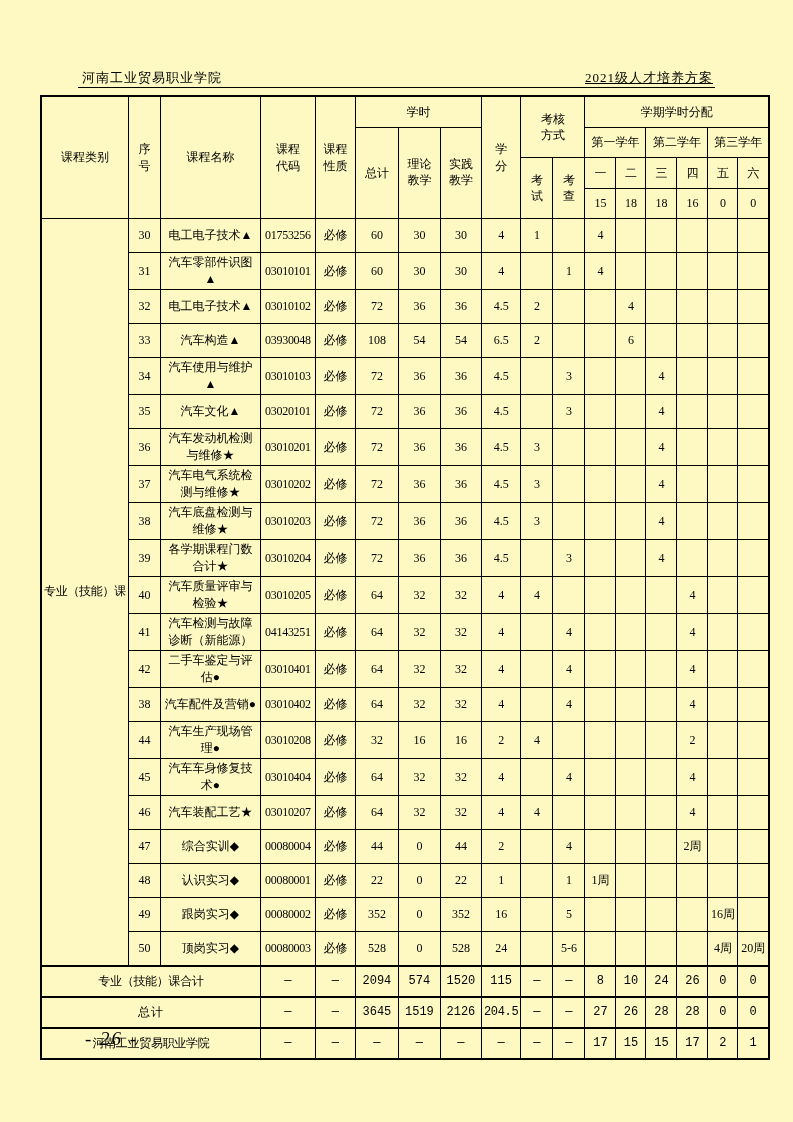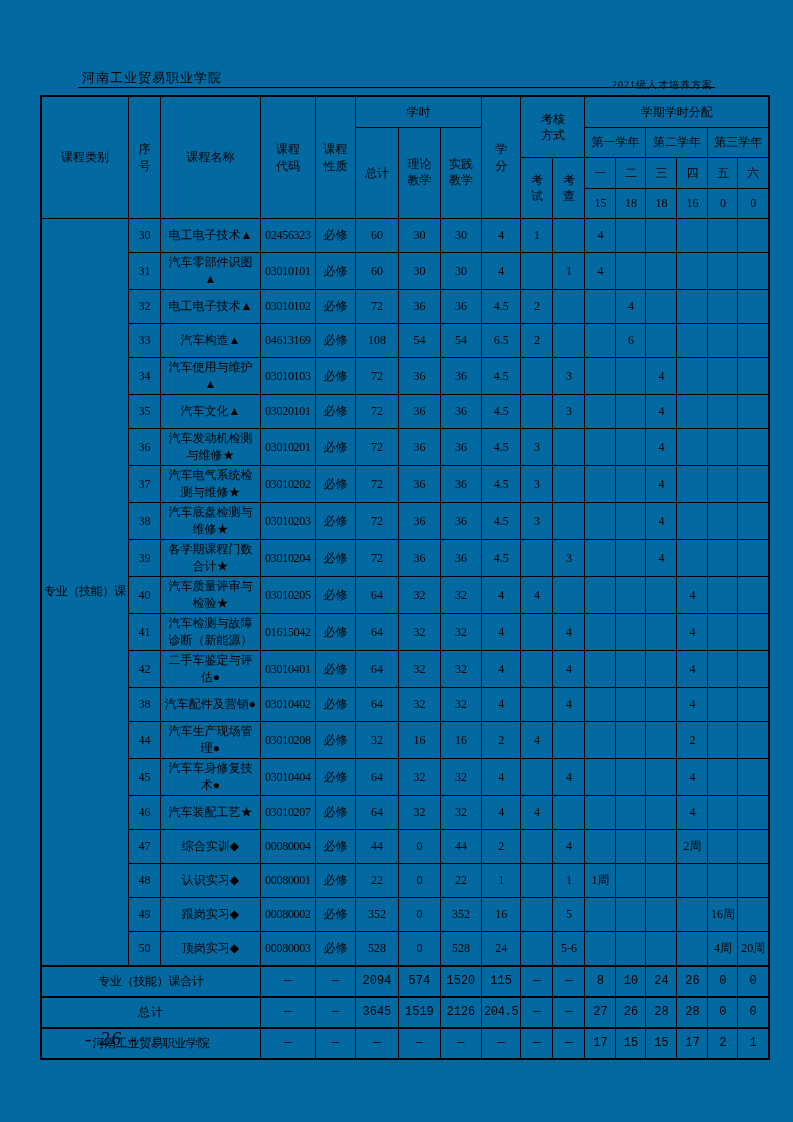--- a/index.html
+++ b/index.html
@@ -1,22 +1,22 @@
 <!DOCTYPE html>
 <html><head>
 <meta charset="utf-8">
 <style>
   html,body { margin:0; padding:0; background:#e8e8e8; }
   .page {
     position:relative; width:793px; height:1122px; margin:0 auto;
-    background:#0369a1; color:#000;
+    background:#fef9c3; color:#000;
     font-family:"Liberation Serif","DejaVu Serif",serif;
   }
   .doc-header-left  { position:absolute; top:69px; left:82px;  font-size:13px; letter-spacing:1px; }
-  .doc-header-right { position:absolute; top:78px; right:80px; font-size:10px; letter-spacing:1px; }
+  .doc-header-right { position:absolute; top:69px; right:80px; font-size:13px; letter-spacing:1px;text-decoration:underline; }
   .header-rule { position:absolute; top:87px; left:78px; width:637px; height:0; border-top:1.5px solid #000; }
   .doc-footer { position:absolute; top:1028px; left:85px; font-size:19px; letter-spacing:2px;font-style:italic; }
 
   table.curriculum {
     position:absolute; top:95px; left:40px;
     border-collapse:collapse; table-layout:fixed;
     border:2px solid #000;
   }
   .curriculum th, .curriculum td {
     border:1px solid #000;
@@ -109,21 +109,21 @@
         <th>0</th>
       </tr>
     </thead>
     <tbody>
         <tr>
           <td class="cat-cell tiny" rowspan="21">专业（技能）课</td>
           <td>30</td>
           <td class="name-cell">
             <div class="name-inner">电工电子技术▲</div>
           </td>
-          <td class="tiny">02456323</td>
+          <td class="tiny">01753256</td>
           <td>必修</td>
           <td>60</td>
           <td>30</td>
           <td>30</td>
           <td>4</td>
           <td>1</td>
           <td></td>
           <td class="sem-cell">4</td>
           <td class="sem-cell"></td>
           <td class="sem-cell"></td>
@@ -169,21 +169,21 @@
           <td class="sem-cell"></td>
           <td class="sem-cell"></td>
           <td class="sem-cell"></td>
           <td class="sem-cell"></td>
         </tr>
         <tr>
           <td>33</td>
           <td class="name-cell">
             <div class="name-inner">汽车构造▲</div>
           </td>
-          <td class="tiny">04613169</td>
+          <td class="tiny">03930048</td>
           <td>必修</td>
           <td>108</td>
           <td>54</td>
           <td>54</td>
           <td>6.5</td>
           <td>2</td>
           <td></td>
           <td class="sem-cell"></td>
           <td class="sem-cell">6</td>
           <td class="sem-cell"></td>
@@ -329,21 +329,21 @@
           <td class="sem-cell"></td>
           <td class="sem-cell">4</td>
           <td class="sem-cell"></td>
           <td class="sem-cell"></td>
         </tr>
         <tr>
           <td>41</td>
           <td class="name-cell">
             <div class="name-inner">汽车检测与故障诊断（新能源）▲</div>
           </td>
-          <td class="tiny">01615042</td>
+          <td class="tiny">04143251</td>
           <td>必修</td>
           <td>64</td>
           <td>32</td>
           <td>32</td>
           <td>4</td>
           <td></td>
           <td>4</td>
           <td class="sem-cell"></td>
           <td class="sem-cell"></td>
           <td class="sem-cell"></td>

